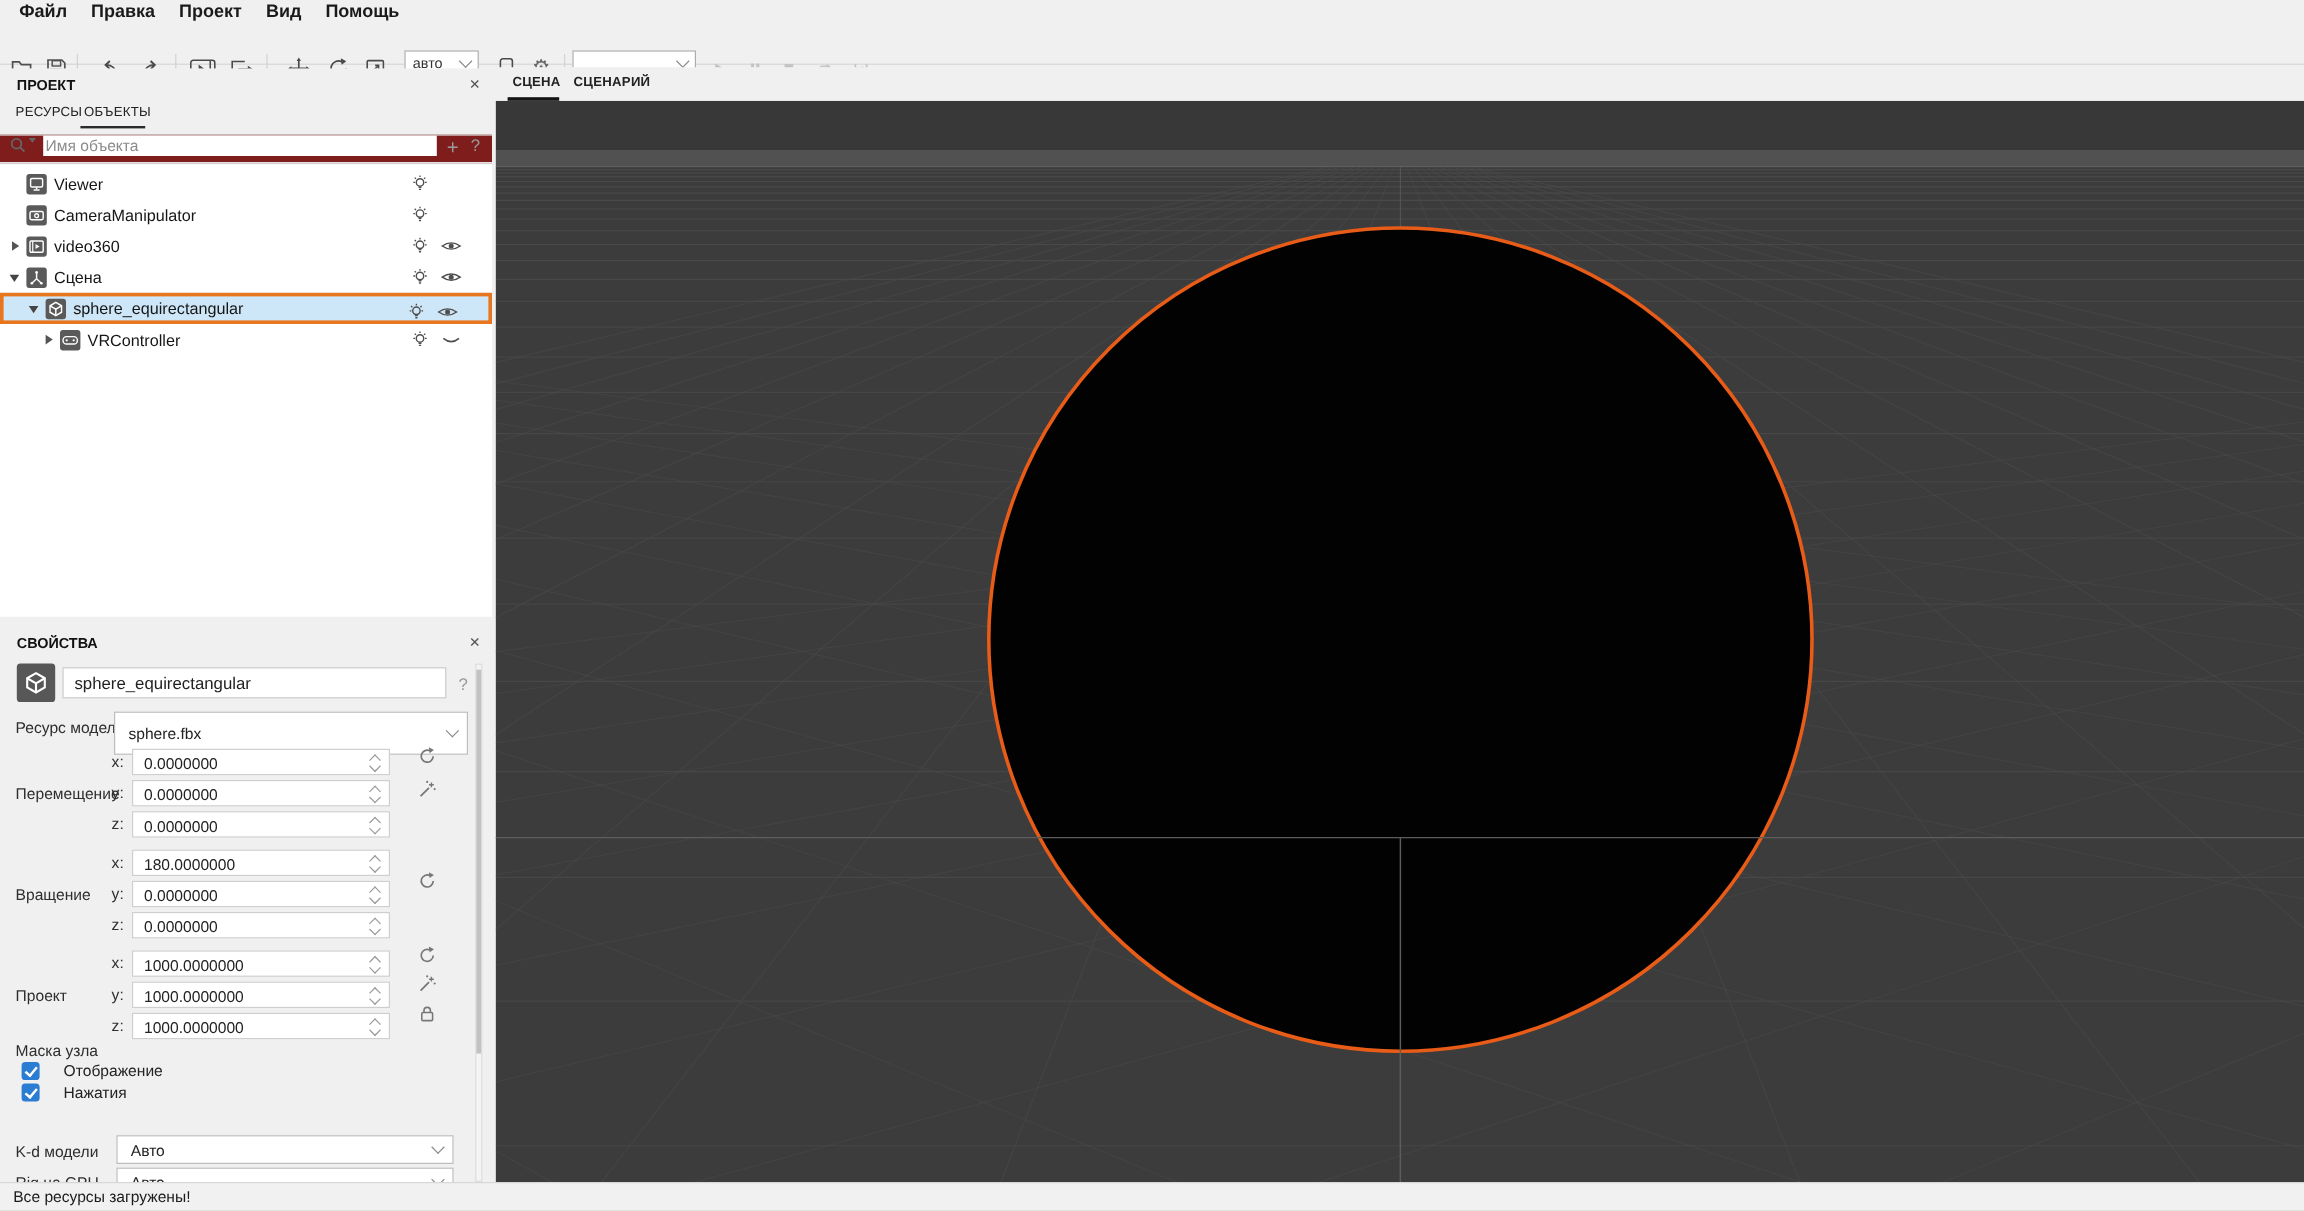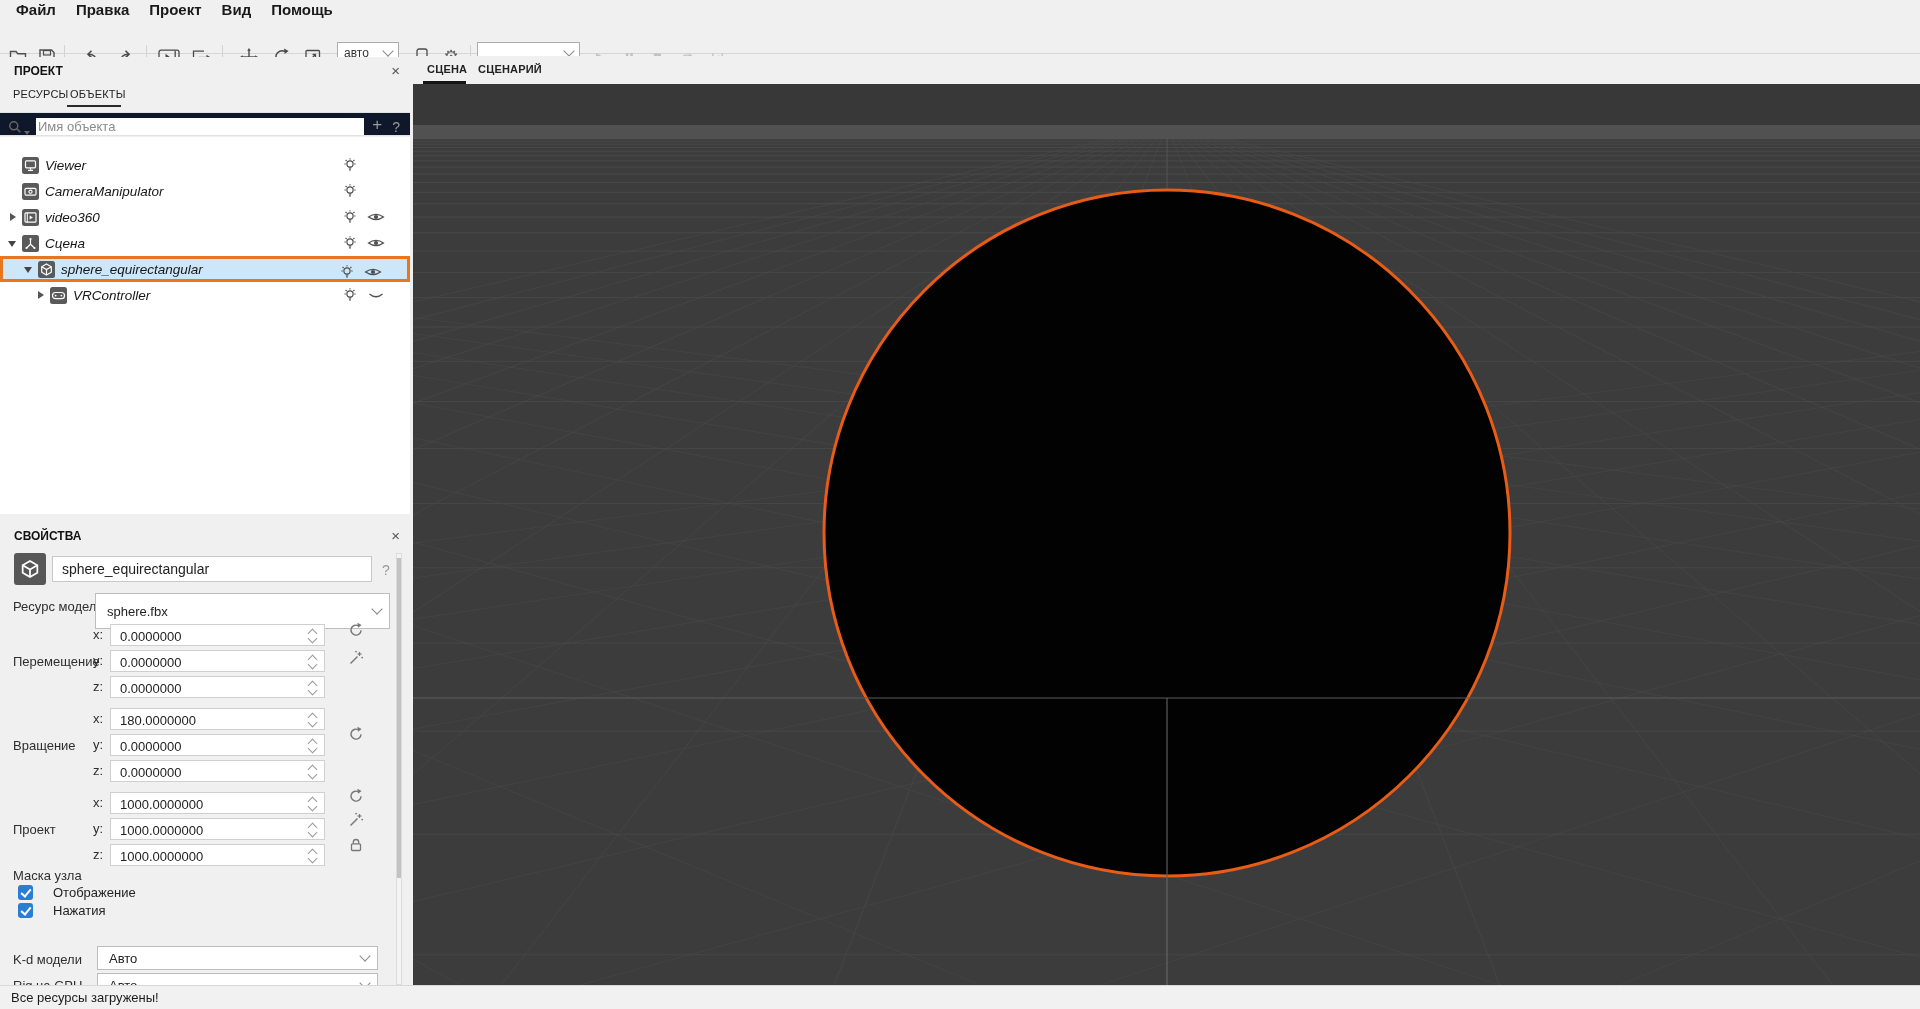--- a/index.html
+++ b/index.html
@@ -21,22 +21,22 @@
         transform:rotate(45deg);margin-top:-4px;flex:none;}
   .gear-glyph{font-size:17px;color:#666;line-height:20px;}
   
   .panel{position:absolute;left:0;width:410px;background:#f0f0f0;}
   .panel-header{position:relative;height:28px;}
   .panel-title{position:absolute;left:14px;top:7px;font-size:12px;font-weight:bold;color:#111;}
   .panel-close{position:absolute;right:10px;top:5px;font-size:15px;color:#555;cursor:default;}
   .ptabs{position:relative;height:26px;}
   .ptab{position:absolute;top:3px;font-size:11px;color:#222;letter-spacing:.2px;}
   .ptab-underline{position:absolute;height:2px;background:#2b2b2b;}
-  .search-row{position:absolute;left:0;top:55px;width:410px;height:24px;background:#0f172a;
-              border-top:1px solid #e2e2e2;border-bottom:1px solid #e2e2e2;display:flex;align-items:flex-end;box-sizing:border-box;}
+  .search-row{position:absolute;left:0;top:55px;width:410px;height:24px;background:#7f1d1d;
+              border-top:1px solid #e2e2e2;border-bottom:1px solid #e2e2e2;display:flex;align-items:flex-start;box-sizing:border-box;}
   .search-row input{border:none;outline:none;flex:1;font-size:13px;font-family:"Liberation Sans",sans-serif;color:#333;}
   .search-row input::placeholder{color:#8b8b8b;}
   .mini-caret{width:0;height:0;border-left:3.5px solid transparent;border-right:3.5px solid transparent;
               border-top:4px solid #666;margin:2px 6px 0 1px;}
   .sr-plus{font-size:17px;color:#9a9a9a;padding:0 8px;}
   .sr-help{font-size:14px;color:#9a9a9a;padding:0 10px 0 2px;}
   .tree{position:absolute;left:0;top:80px;width:410px;bottom:0;background:#fff;overflow:hidden;}
   .tree-row{position:relative;height:26px;display:flex;align-items:center;box-sizing:border-box;}
   .tree-row.sel{background:#cde6f8;border:3px solid #e8761e;}
   .arrow{width:10px;height:10px;flex:none;position:relative;margin-right:4px;}
@@ -230,21 +230,21 @@
   <div class="search-row">
     <svg width="16" height="16" style="margin:0 0 0 7px">
         <circle cx="6.8" cy="6.8" r="4" fill="none" stroke="#666" stroke-width="1.5"></circle>
         <line x1="9.8" y1="9.8" x2="13.3" y2="13.3" stroke="#666" stroke-width="1.5"></line>
       </svg>
     <span class="mini-caret"></span>
     <input placeholder="Имя объекта" style="">
     <span class="sr-plus">+</span>
     <span class="sr-help">?</span>
   </div>
-  <div class="tree" id="tree" style="padding-top: 15px; font-style: italic;">
+  <div class="tree" id="tree" style="padding-top: 3px;">
       <div class="tree-row" style="padding-left: 8px;">
         <span class="arrow "></span>
         <span class="obj-icon">
           <svg width="15" height="15" viewBox="0 0 15 15">
             <rect x="2.5" y="2.8" width="10" height="7" rx="1" fill="none" stroke="#fff" stroke-width="1.2"></rect>
             <line x1="7.5" y1="9.8" x2="7.5" y2="11.8" stroke="#fff" stroke-width="1.2"></line>
             <line x1="5" y1="12.4" x2="10" y2="12.4" stroke="#fff" stroke-width="1.2"></line>
           </svg>
         </span>
         <span class="tree-label">Viewer</span>

